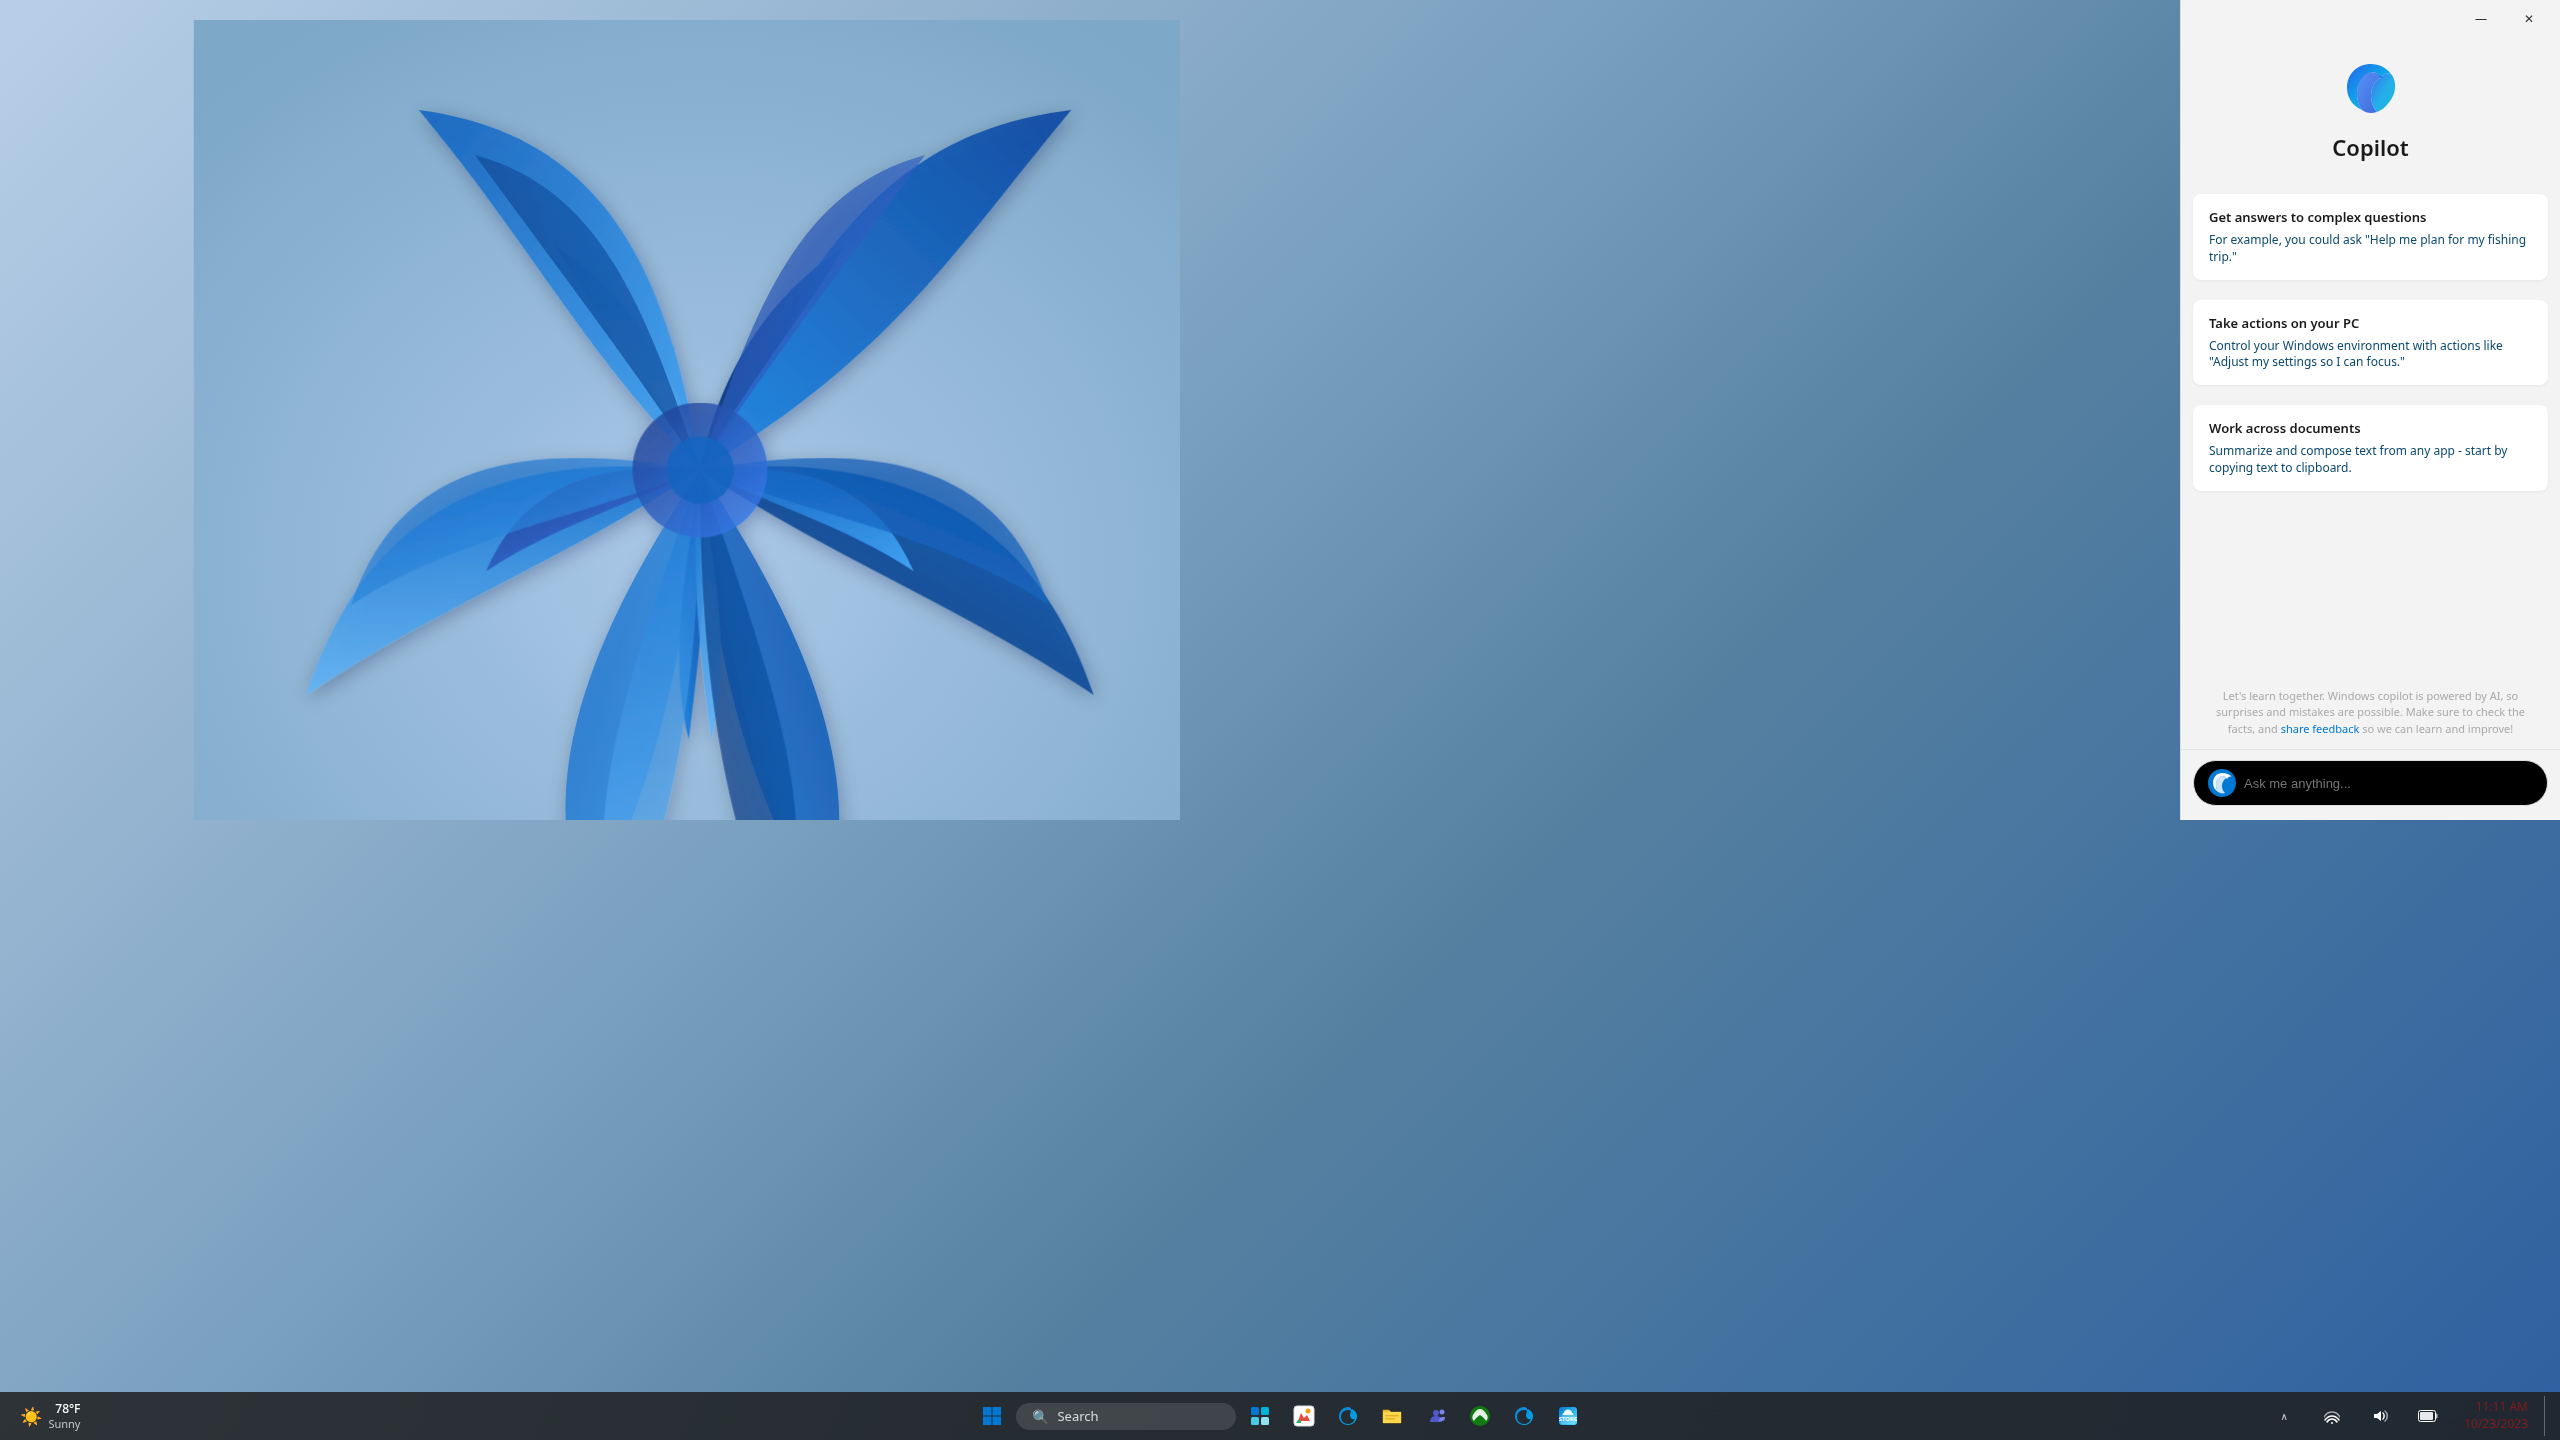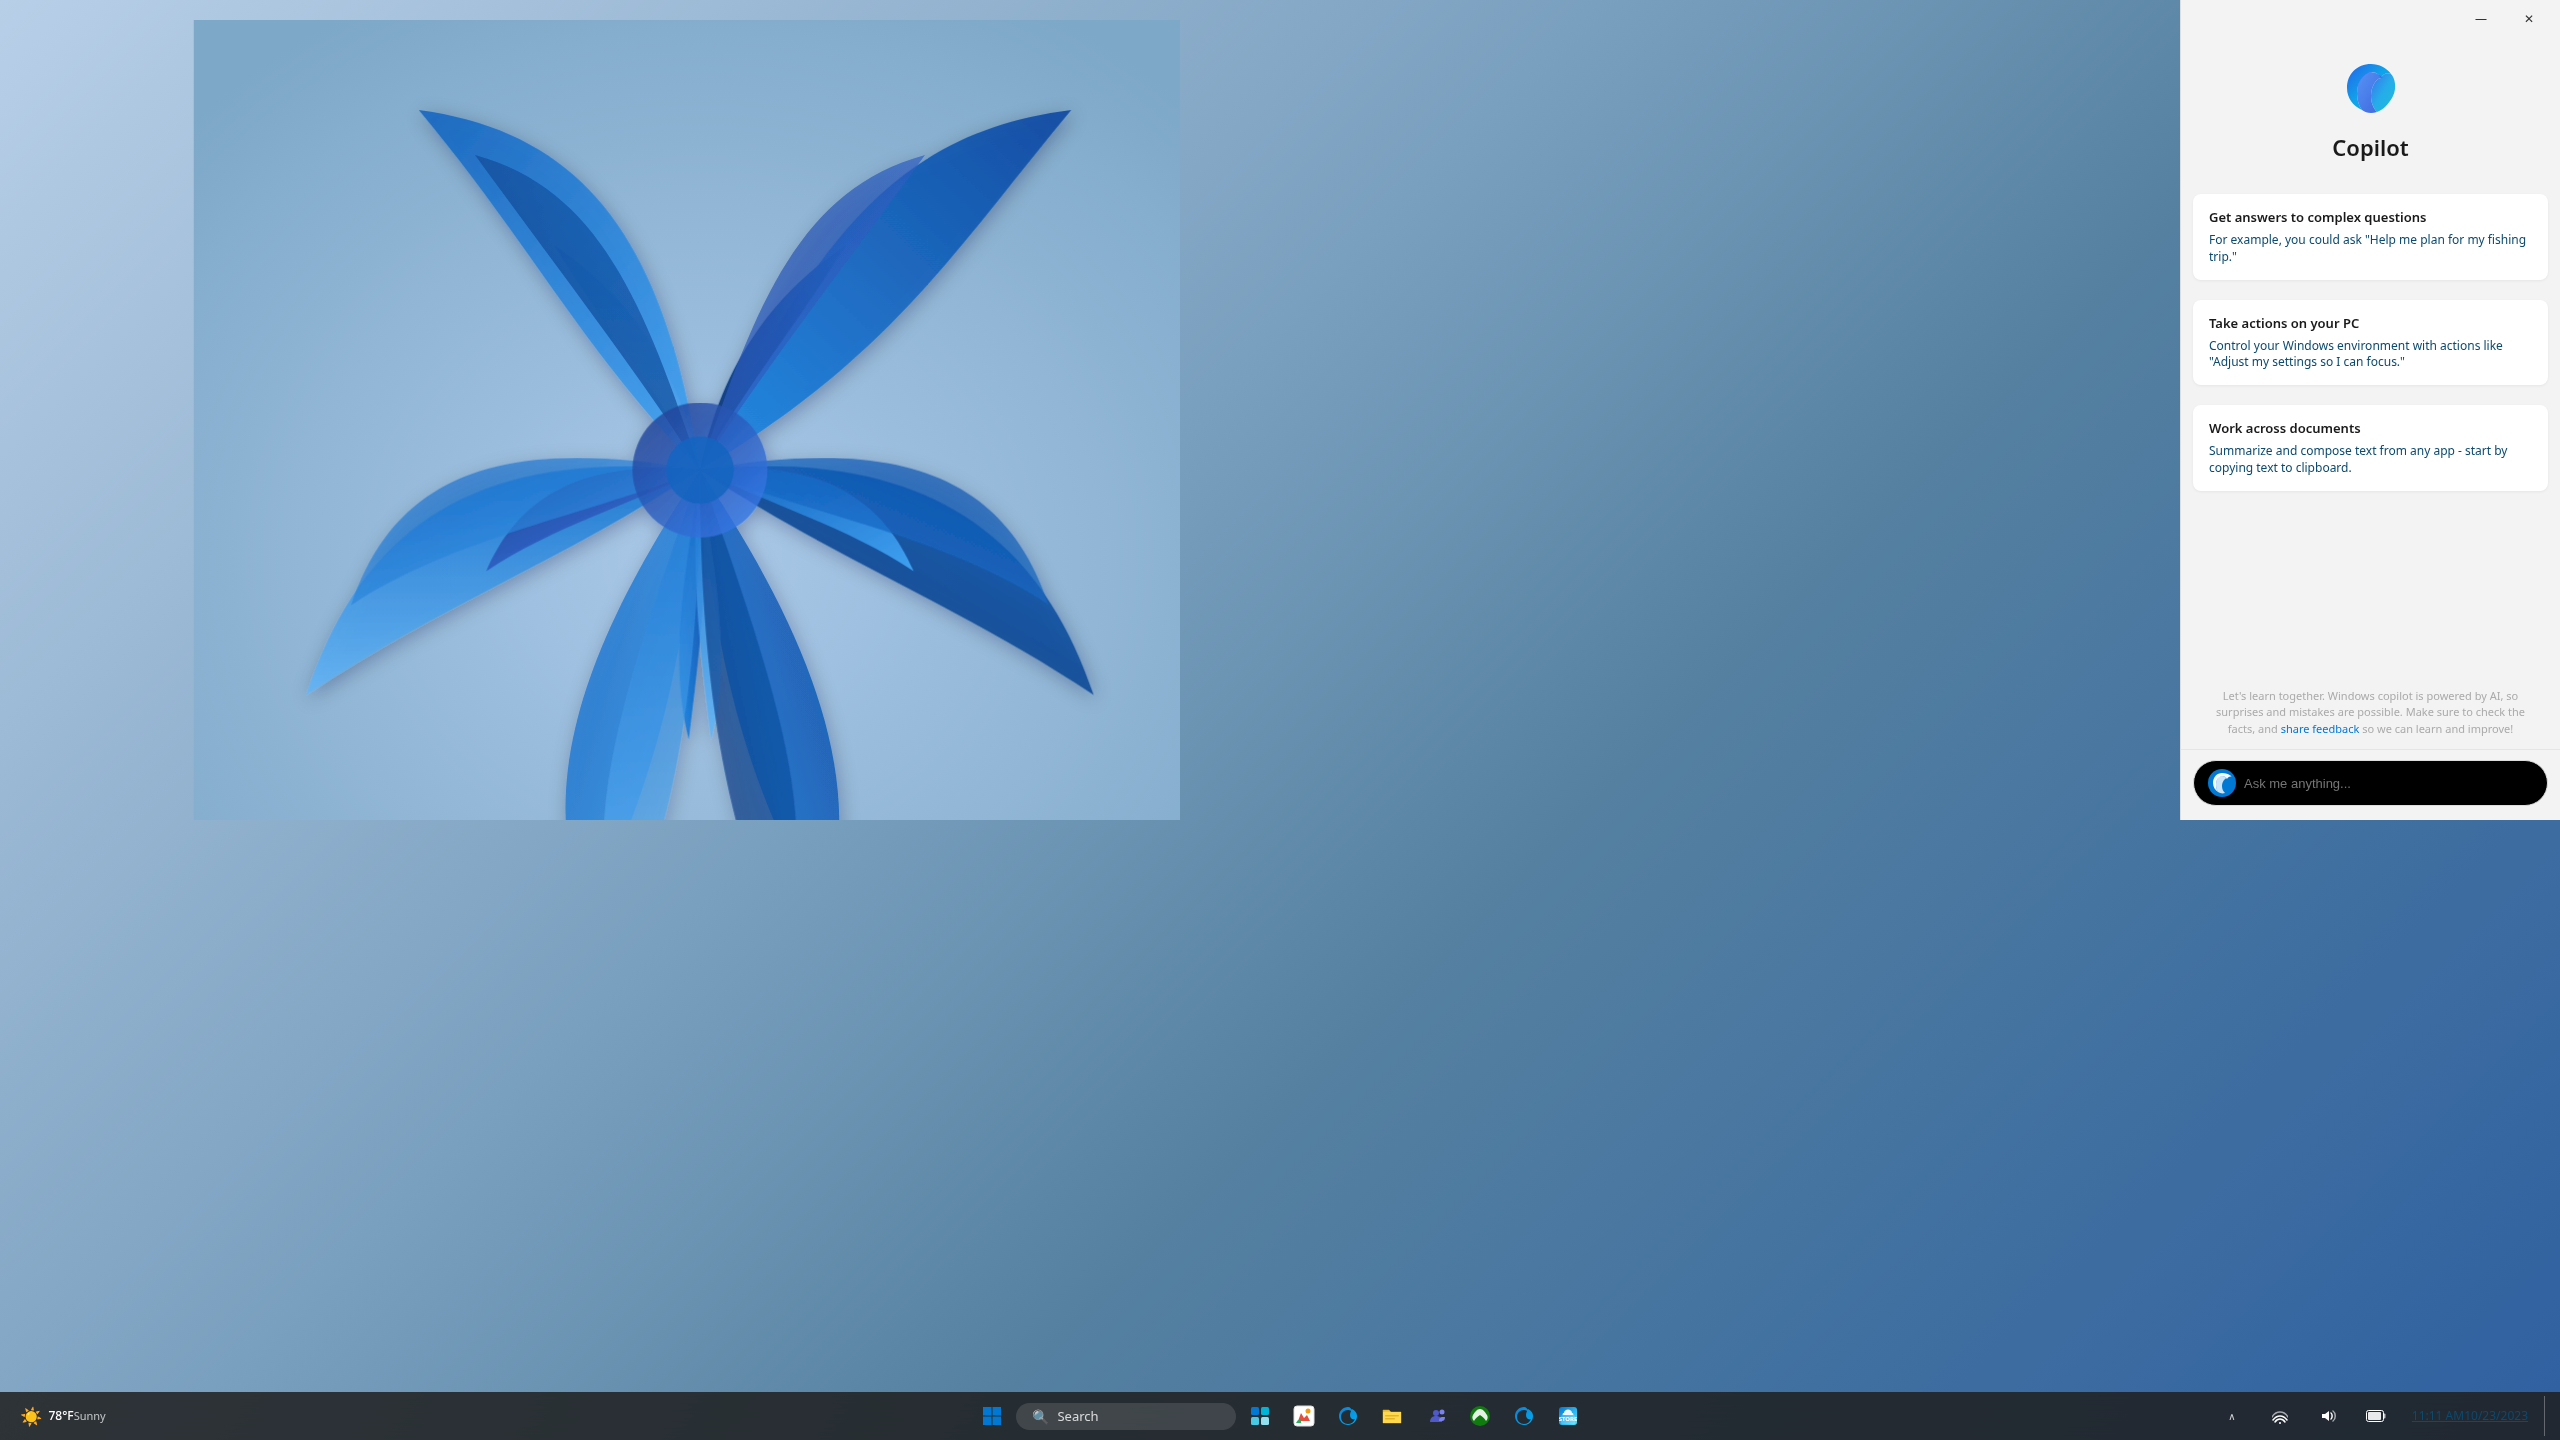--- a/index.html
+++ b/index.html
@@ -85,22 +85,23 @@
       padding: 4px 8px;
       border-radius: 4px;
     }
 
     .weather-icon {
       font-size: 18px;
     }
 
     .weather-text {
       display: flex;
-      flex-direction: row;
+      flex-direction: column;
       line-height: 1.2;
+      text-align: right;
     }
 
     .taskbar-btn {
       display: flex;
       align-items: center;
       justify-content: center;
       width: 40px;
       height: 40px;
       border-radius: 4px;
       cursor: pointer;
@@ -117,28 +118,28 @@
       border-radius: 20px;
       padding: 4px 16px;
       min-width: 220px;
       cursor: pointer;
       color: rgba(255,255,255,0.85);
       font-size: 13px;
     }
 
     .clock {
       display: flex;
+      flex-direction: column;
       align-items: flex-end;
-      color: #0c4a6e;
+      color: #7f1d1d;
       font-size: 12px;
       line-height: 1.4;
       padding: 4px 8px;
       border-radius: 4px;
       cursor: pointer;
-      text-decoration: underline;
     }
 
     
     #copilot-panel {
       position: absolute;
       right: 0;
       top: 0;
       width: 380px;
       height: 820px;
       background: #f3f3f3;

